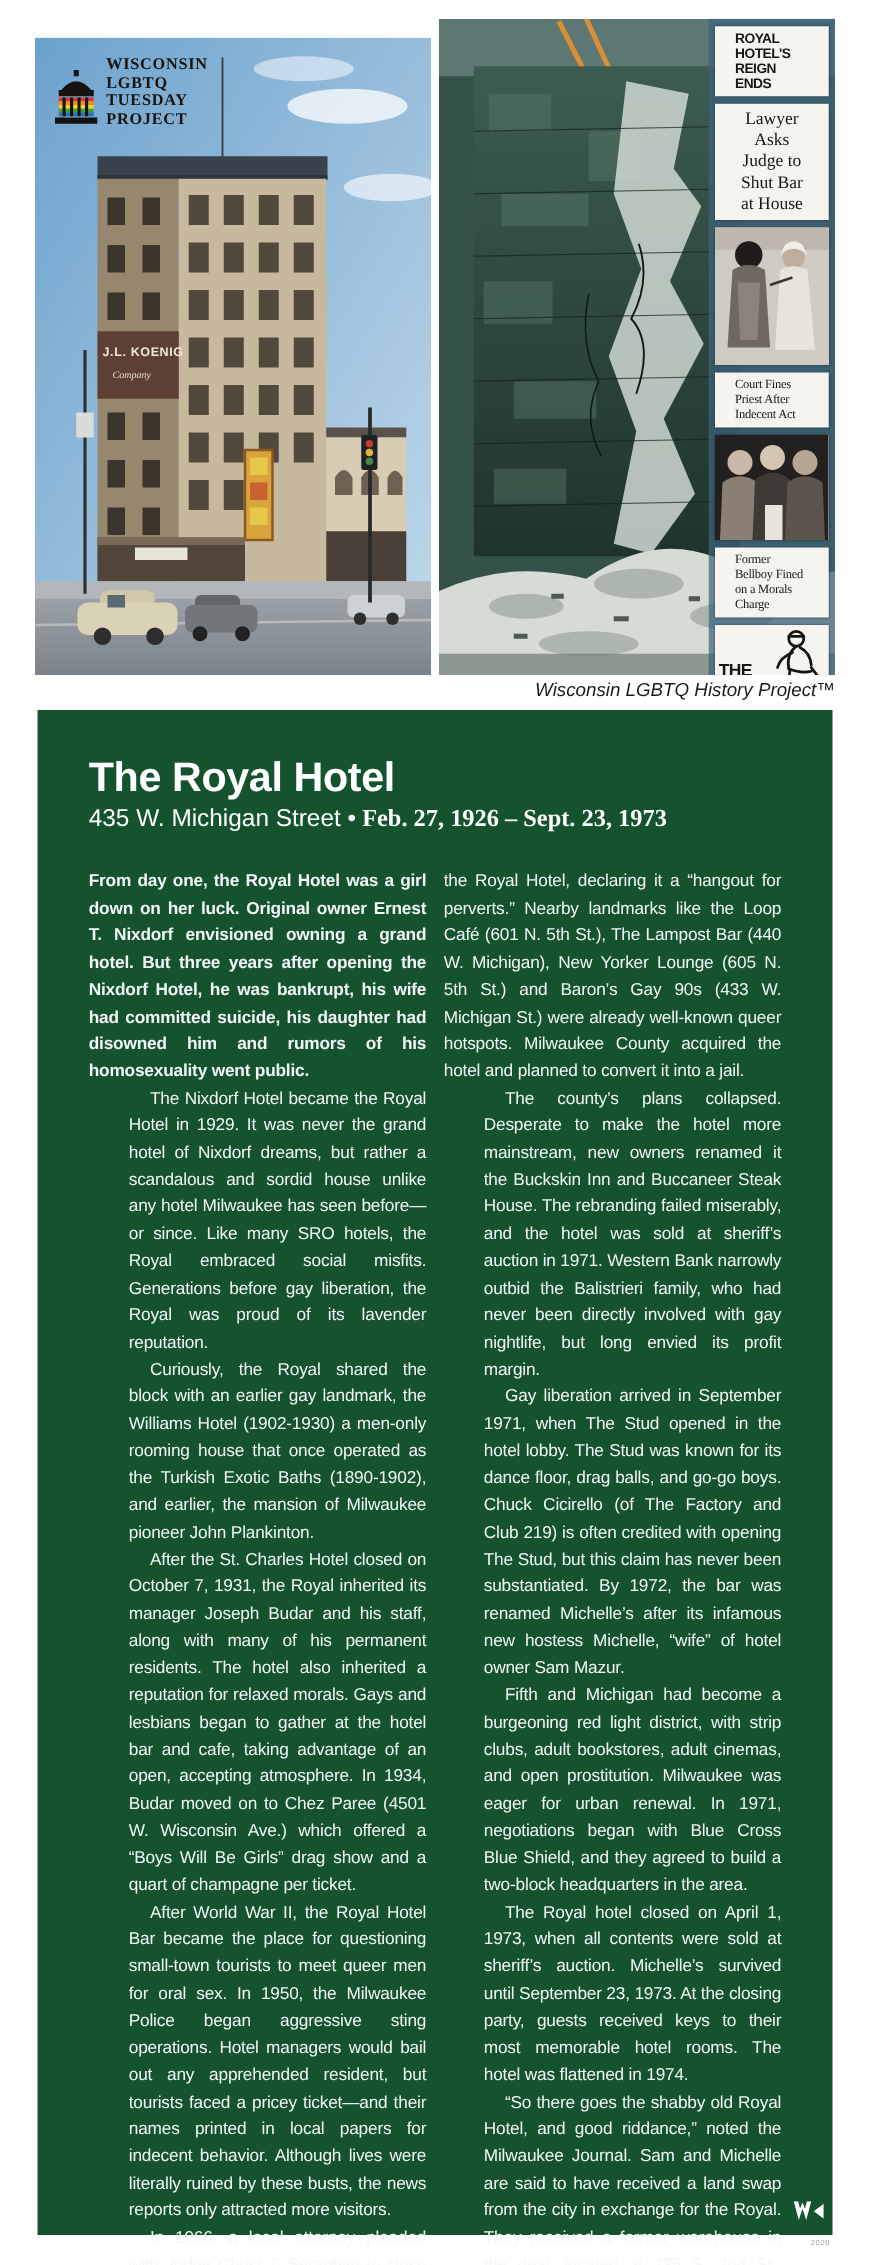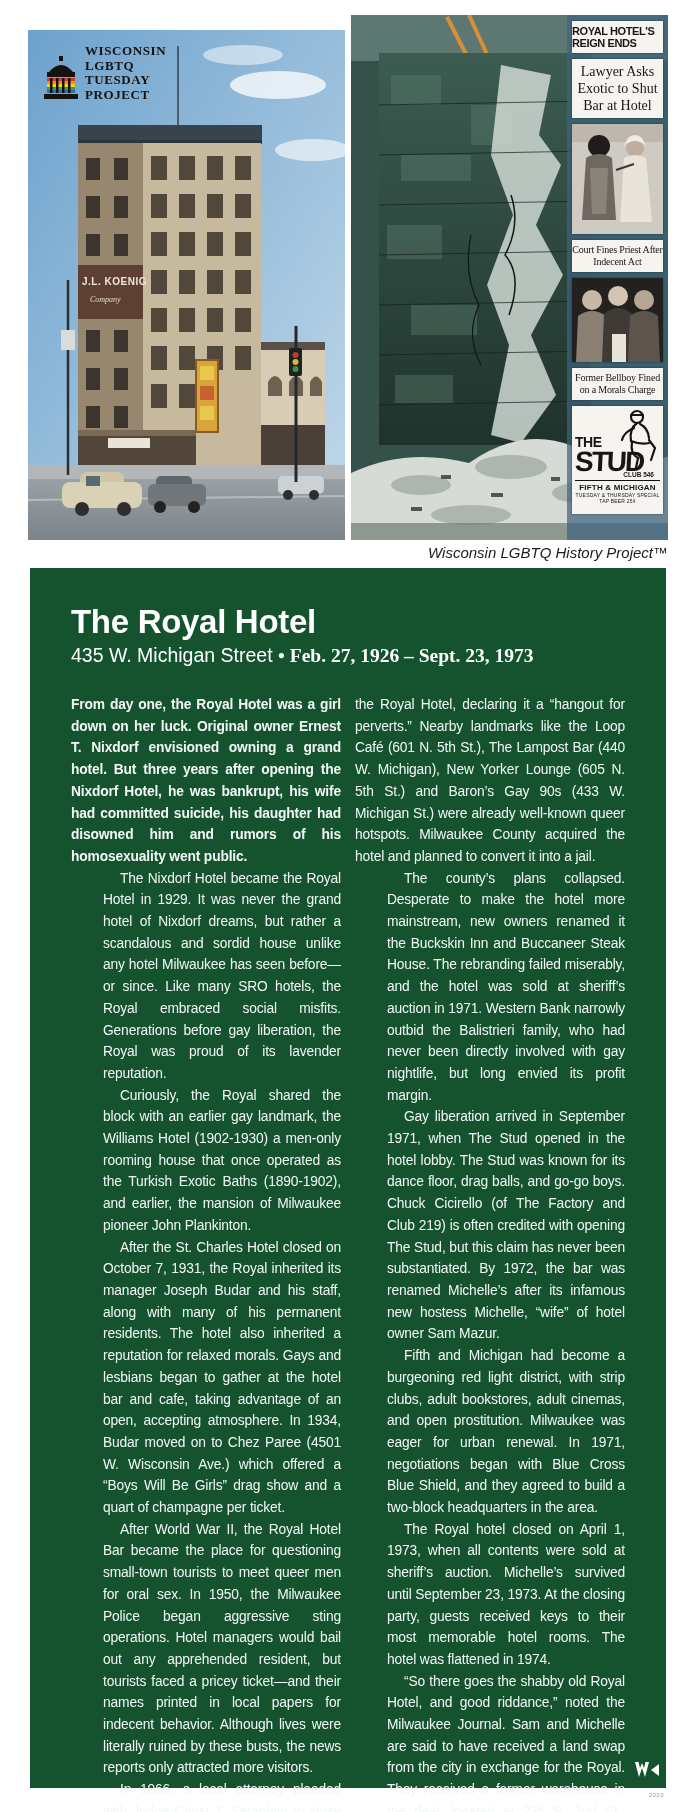--- a/index.html
+++ b/index.html
@@ -17,26 +17,26 @@
   .logo-text{font-family:"Liberation Serif",serif;font-weight:bold;color:#15120f;
              font-size:13px;line-height:14.5px;letter-spacing:.6px;}
 
   
   .sign-main{font-family:"Liberation Sans",sans-serif;font-weight:bold;fill:#efe7da;font-size:10px;letter-spacing:.5px;}
   .sign-sub{font-family:"Liberation Serif",serif;font-style:italic;fill:#e8ddca;font-size:8px;}
 
   
   .clippings{position:absolute;right:0;top:0;width:101px;height:525px;
              background:rgba(62,100,126,.72);padding:6px 5px 0 5px;box-sizing:border-box;}
-  .clip{background:#f6f4ee;margin:0 0 6px 0;padding:4px 0;box-shadow:0 0 2px rgba(0,0,0,.45);
+  .clip{background:#f6f4ee;margin:0 0 6px 0;padding:4px 16px;box-shadow:0 0 2px rgba(0,0,0,.45);
         color:#181613;box-sizing:border-box;}
   .clip-bold{font-family:"Liberation Sans",sans-serif;font-weight:bold;font-size:11px;
              line-height:12px;letter-spacing:-0.4px;}
   .clip-serif-lg{font-family:"Liberation Serif",serif;font-size:14px;line-height:17px;text-align:center;}
-  .clip-serif-sm{font-family:"Liberation Serif",serif;font-size:10px;line-height:12px;text-align:center;letter-spacing:-0.2px;}
+  .clip-serif-sm{font-family:"Liberation Serif",serif;font-size:10px;line-height:12px;text-align:left;letter-spacing:-0.2px;}
   .clip-photo{padding:0;overflow:hidden;}
   .clip-photo svg{display:block;}
   .clip-stud{position:relative;height:108px;padding:4px 3px;}
   .stud-the{font-weight:900;font-size:14px;line-height:13px;letter-spacing:-0.5px;margin-top:26px;}
   .stud-word{font-weight:900;font-size:28px;line-height:25px;letter-spacing:-2px;transform:skewX(-3deg);}
   .stud-club{font-size:6.5px;font-weight:bold;text-align:right;margin:-3px 6px 2px 0;}
   .stud-addr{font-size:8px;font-weight:bold;text-align:center;border-top:1px solid #111;padding-top:2px;letter-spacing:.2px;}
   .stud-sp{font-size:5px;text-align:center;line-height:6px;letter-spacing:.2px;}
   .stud-cartoon{position:absolute;right:1px;top:2px;}
 
@@ -264,21 +264,21 @@
         <rect x="90" y="460" width="10" height="4"></rect>
           <rect x="140" y="478" width="12" height="4"></rect>
         <rect x="200" y="462" width="9" height="4"></rect>
           <rect x="60" y="492" width="11" height="4"></rect>
       </g>
       <rect x="0" y="508" width="317" height="17" fill="#6f7a74" opacity=".7"></rect>
     </svg>
 
     <div class="clippings">
       <div class="clip clip-bold">ROYAL HOTEL'S REIGN ENDS</div>
-      <div class="clip clip-serif-lg">Lawyer Asks Exotic to Shut Bar at Hotel</div>
+      <div class="clip clip-serif-lg">Lawyer Asks Judge to Shut Bar at House</div>
       <div class="clip clip-photo">
         <svg width="91" height="110" viewBox="0 0 91 110">
           <rect width="91" height="110" fill="#cfcac2"></rect>
           <rect y="0" width="91" height="18" fill="#bdb7ad"></rect>
           <circle cx="27" cy="22" r="11" fill="#1f1c19"></circle>
           <path d="M14 34 Q27 26 40 34 L44 96 L10 96 Z" fill="#6e6861"></path>
           <path d="M18 44 L36 44 L34 90 L20 90 Z" fill="#8a837a"></path>
           <circle cx="63" cy="24" r="9" fill="#bfae9d"></circle>
           <path d="M52 22 q11 -10 22 0 l-4 -8 q-7 -6 -14 0 Z" fill="#efece4"></path>
           <path d="M52 34 Q63 28 74 34 L80 98 L48 98 Z" fill="#e8e4da"></path>

